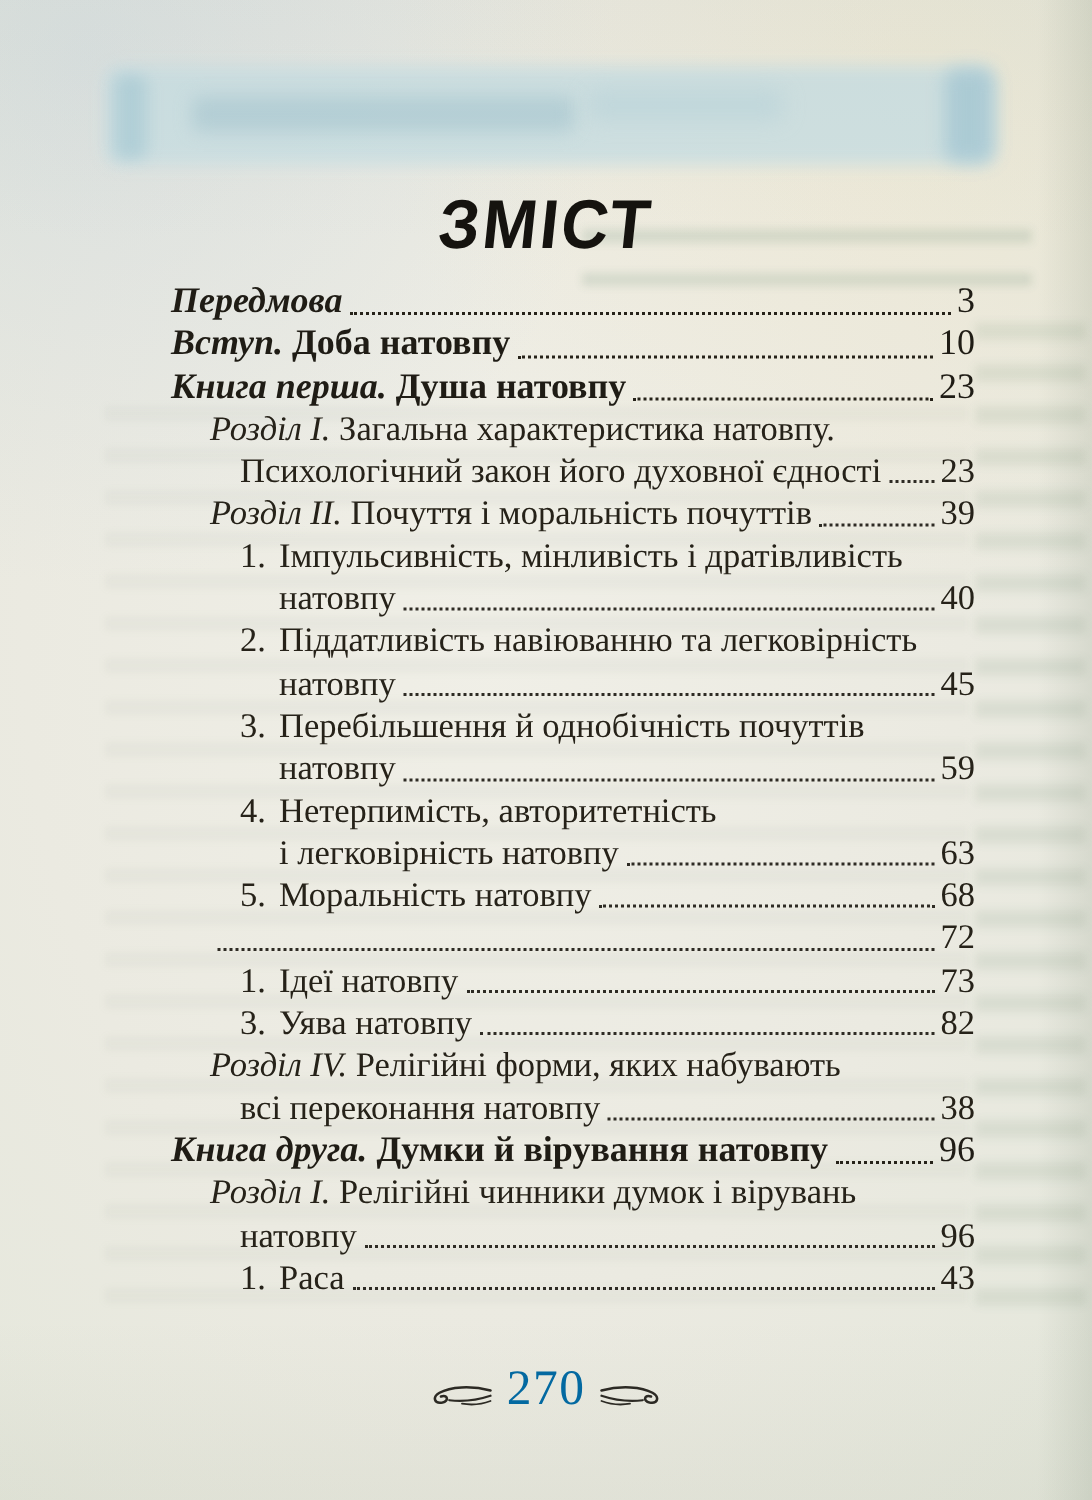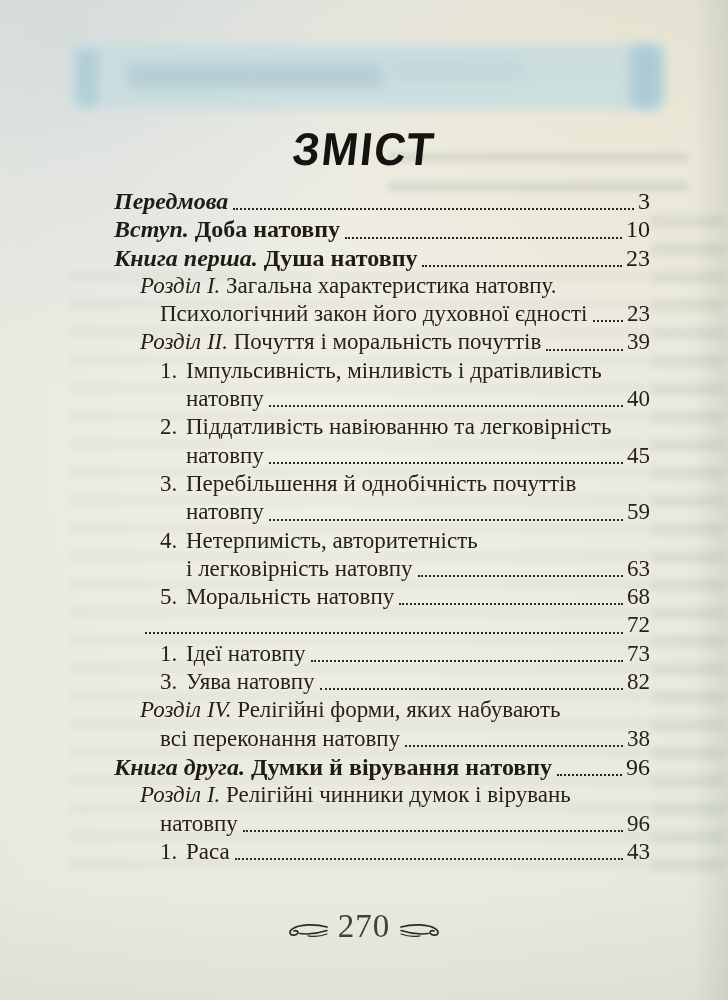--- a/index.html
+++ b/index.html
@@ -57,21 +57,21 @@
   .ind1{padding-left:26px;}
   .ind2{padding-left:46px;}
   .ind3{padding-left:72px;}
   .em{font-size:24px;line-height:28.3px;color:#1f1c15;}
   .leader{flex:1 1 auto;min-width:6px;align-self:flex-end;
     border-bottom:2px dotted #2e2b24;margin:0 4px 6px 5px;}
   .em .leader{border-bottom:2.4px dotted #262219;margin-bottom:5px;}
   .pg{white-space:nowrap;}
   .footer{position:absolute;top:908px;left:0;width:100%;z-index:1;
     display:flex;justify-content:center;align-items:center;gap:10px;}
-  .folio{font-size:33px;color:#404040;letter-spacing:1px;}
+  .folio{font-size:33px;color:#0369a1;letter-spacing:1px;}
   .flourish{display:block;margin-top:6px;}
   .flourish.mirror{transform:scaleX(-1);}
 </style>
 </head>
 <body>
 
 <div class="page">
 
   <div class="ghost g-band"></div>
   <div class="ghost g-cap-l"></div>

